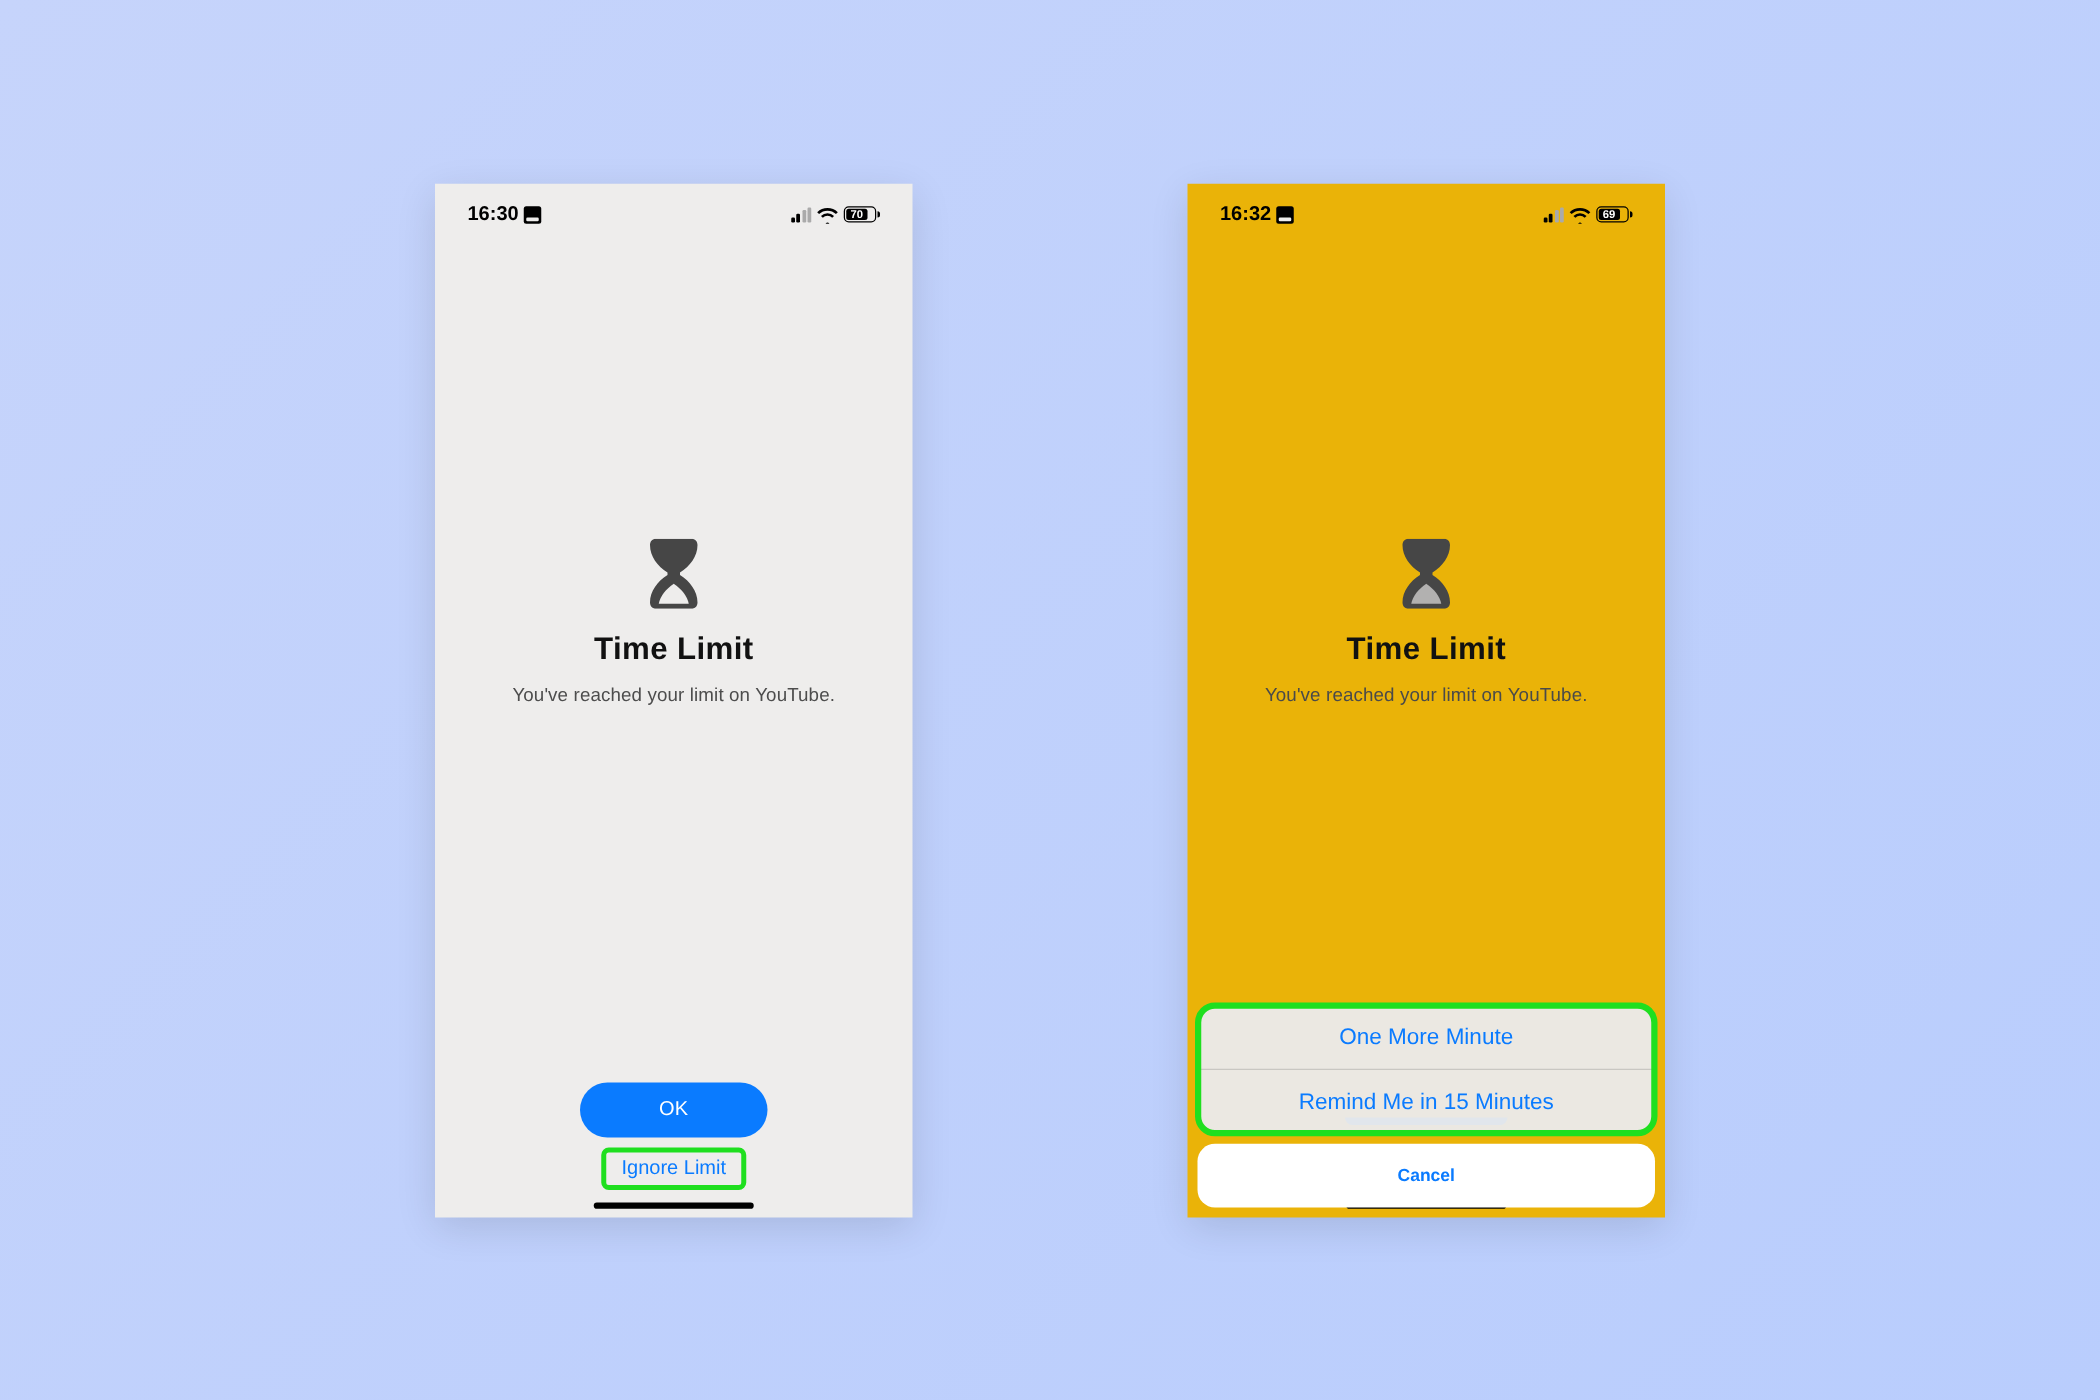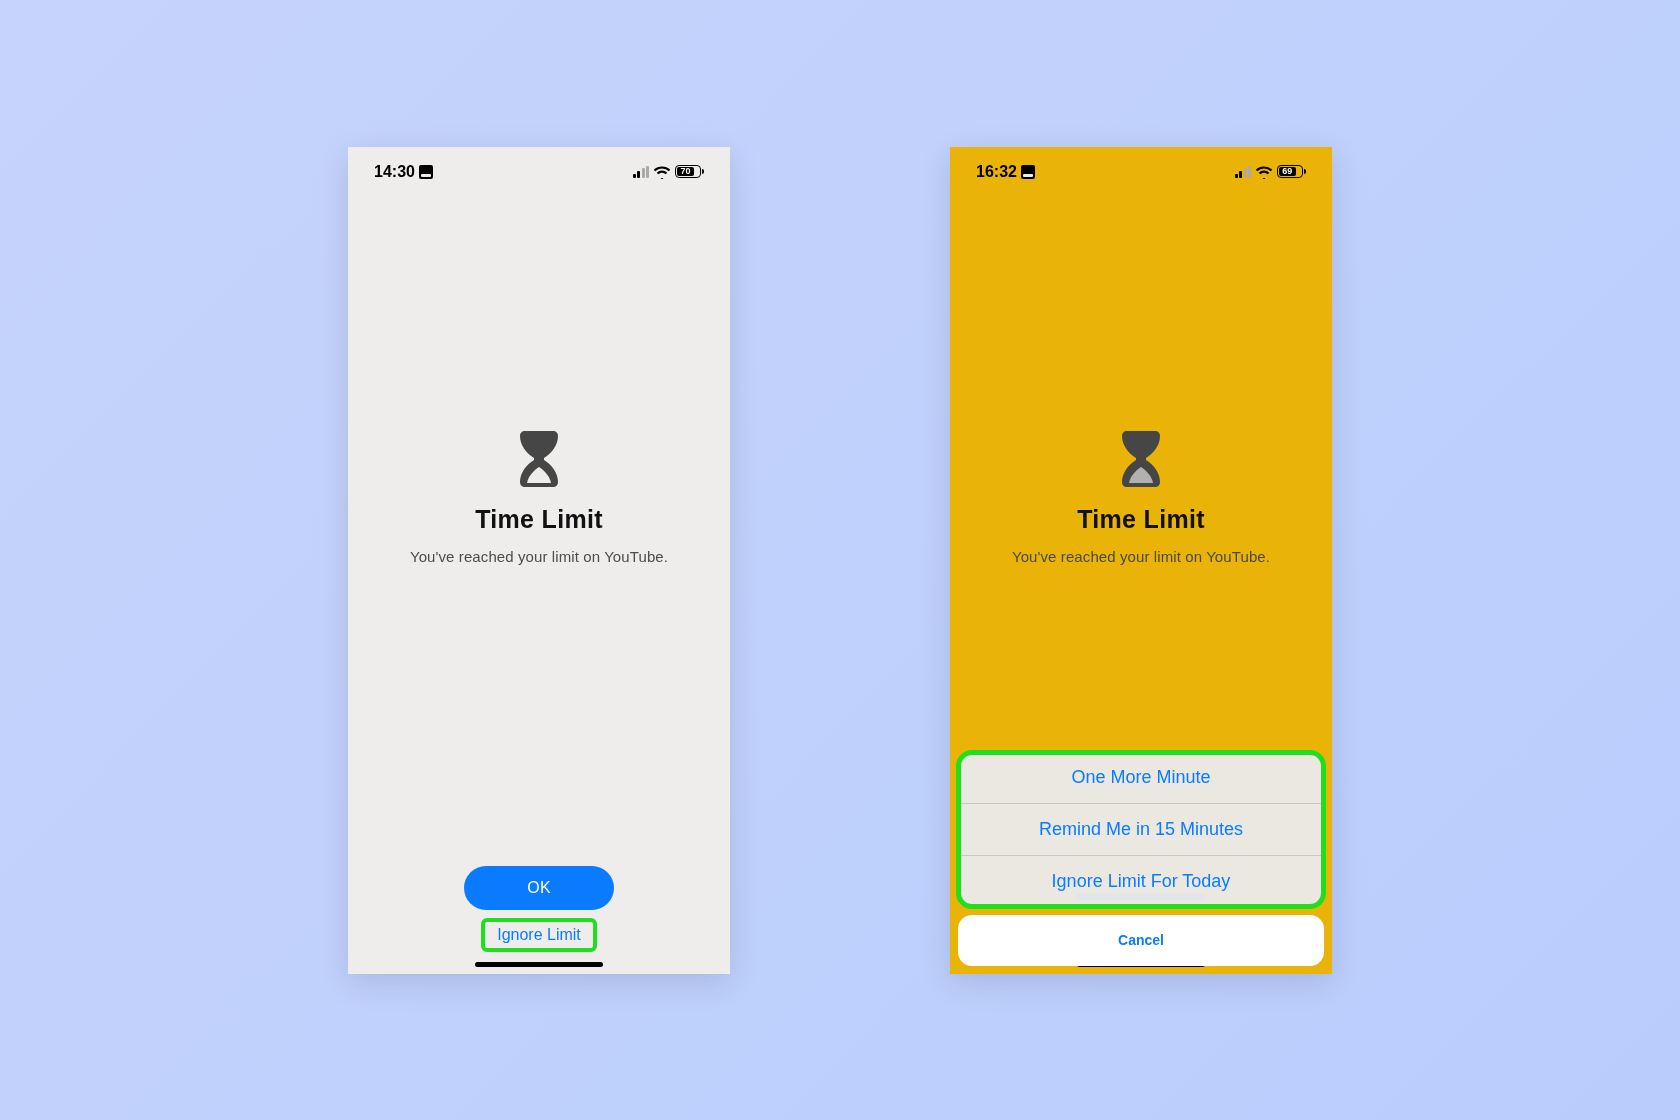--- a/index.html
+++ b/index.html
@@ -47,21 +47,21 @@
   .sheet-highlight{outline:5px solid #1fdf1f;outline-offset:-3px;border-radius:14px;}
   .ok-peek{position:absolute;left:50%;transform:translateX(-50%);bottom:74px;width:130px;height:6px;background:#0a7bff;border-radius:0 0 6px 6px;z-index:0;}
   .sheet-wrap{z-index:1;}
 </style>
 </head>
 <body>
 
 <div class="phone left">
   <div class="status-bar">
     <div class="status-left">
-      <span>14:30</span>
+      <span>16:30</span>
       <span class="sim-icon"></span>
     </div>
     <div class="status-right">
       <span class="signal-icon">
           <span></span>
           <span></span>
           <span></span>
           <span></span>
         </span>
       <span class="wifi-icon">
@@ -138,21 +138,20 @@
     <h1 class="title">Time Limit</h1>
     <p class="subtitle">You've reached your limit on YouTube.</p>
   </div>
 
   <div class="ok-peek"></div>
 
   <div class="sheet-wrap">
     <div class="sheet-group sheet-highlight">
       <div class="sheet-btn">One More Minute</div>
       <div class="sheet-btn">Remind Me in 15 Minutes</div>
-      <div class="sheet-btn">Ignore Limit For Today</div>
     </div>
     <div class="cancel-group">
       <div class="cancel-btn">Cancel</div>
     </div>
   </div>
 
   <div class="home-indicator"></div>
 </div>
 
 </body></html>

